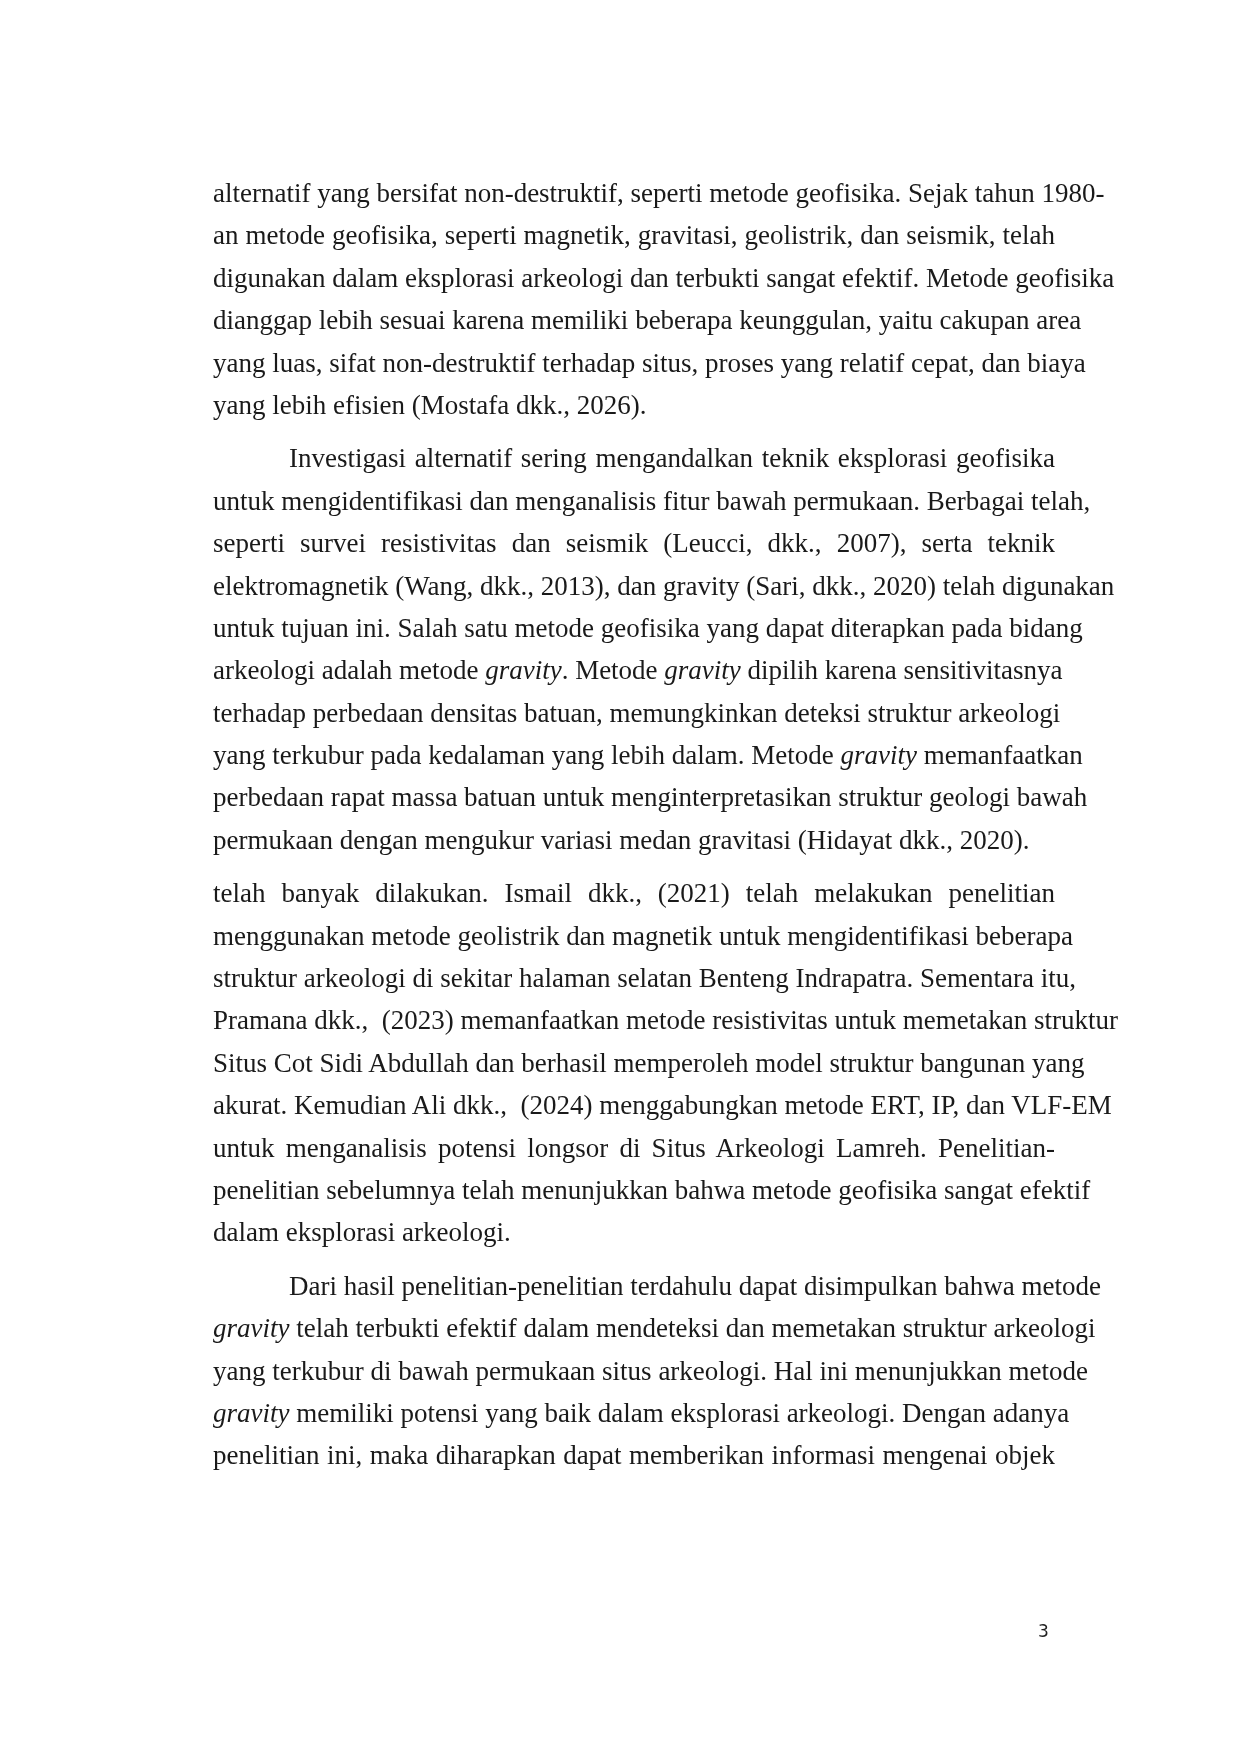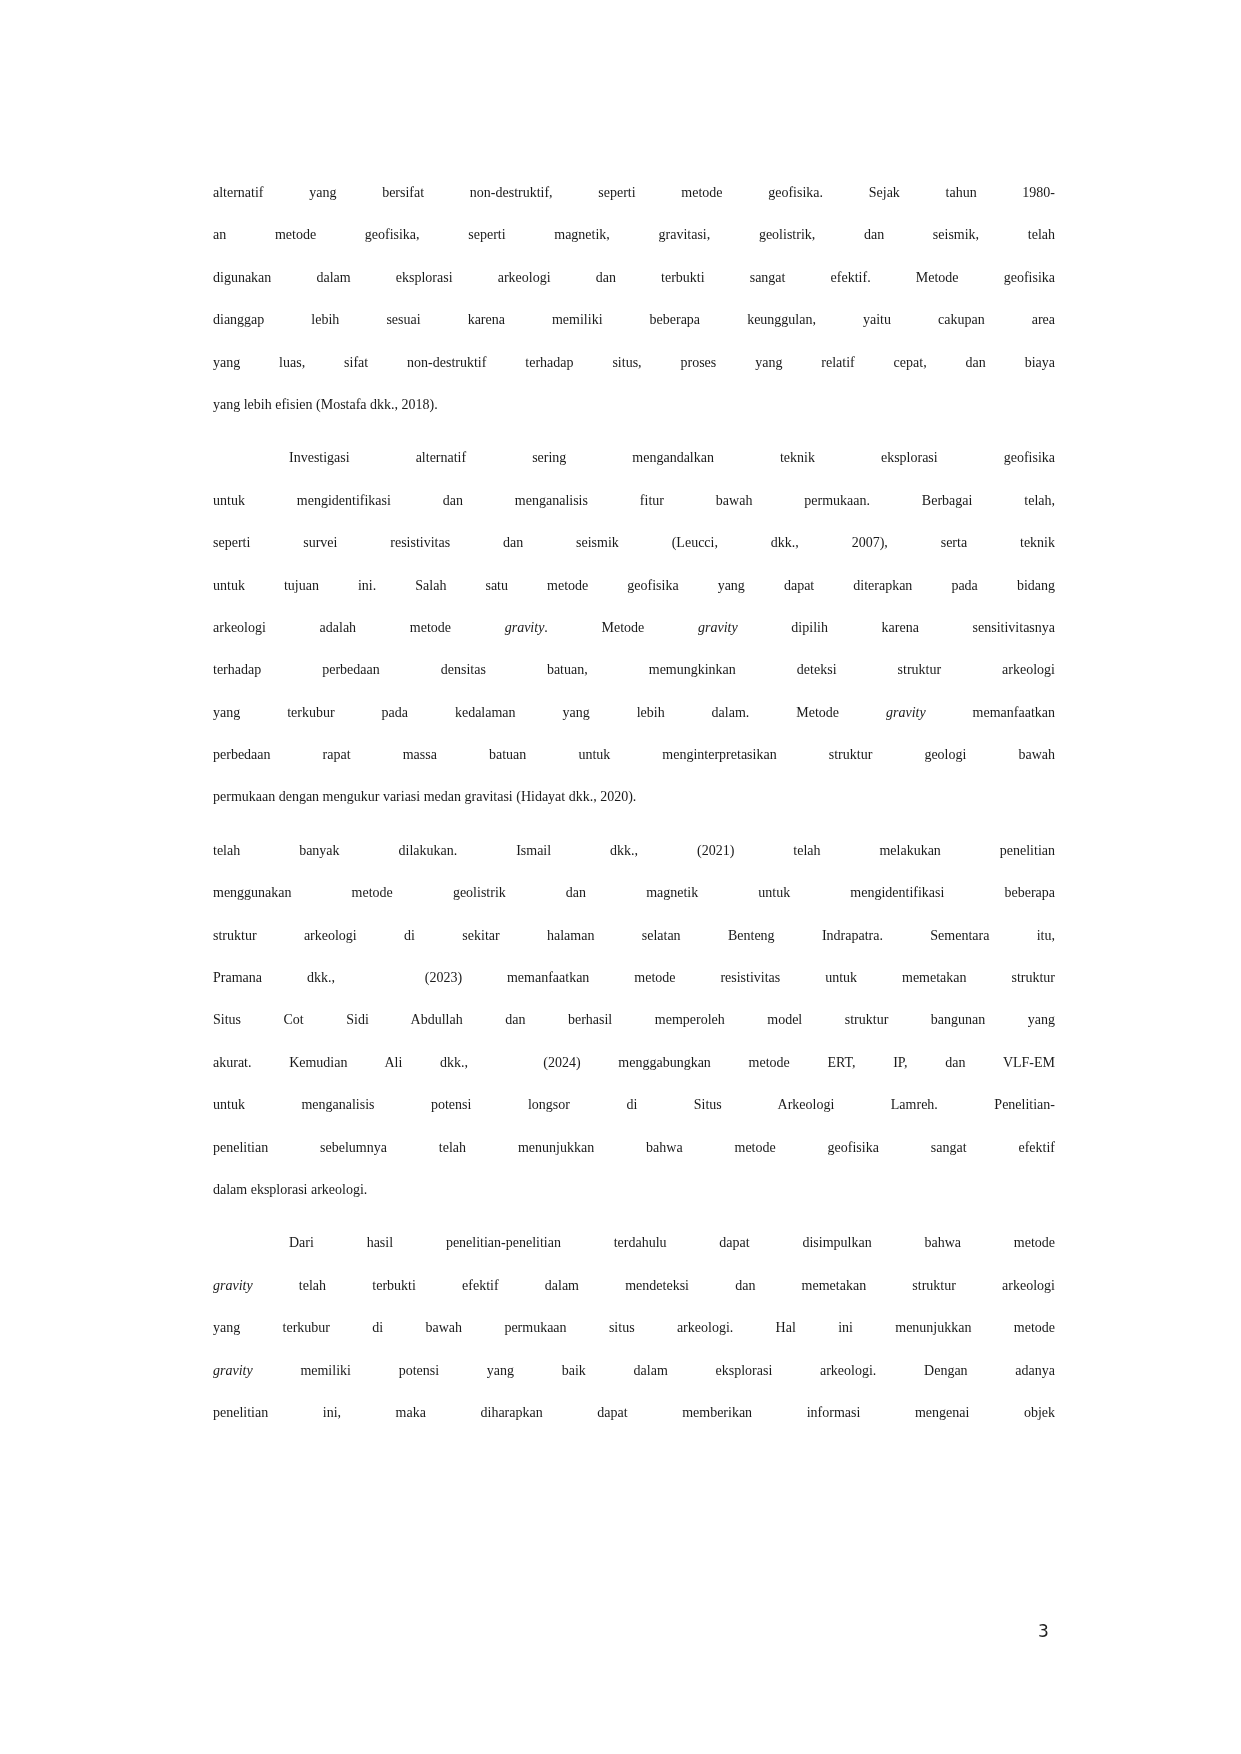--- a/index.html
+++ b/index.html
@@ -19,21 +19,21 @@
     width: 1241px;
     height: 1754px;
     background: #ffffff;
   }
   .body-text {
     position: absolute;
     left: 213px;
     top: 172px;
     width: 842px;
     font-family: "Liberation Serif", serif;
-    font-size: 14px;
+    font-size: 27px;
     color: #1a1a1a;
     line-height: 42.4px;
   }
   .para {
     margin: 0 0 11px 0;
     text-align: justify;
   }
   .line {
     display: block;
     text-align: justify;
@@ -62,26 +62,27 @@
 <body>
 
 <div class="page">
   <div class="body-text" id="body-text">
       <div class="para">
         <span class="line"><span>alternatif yang bersifat non-destruktif, seperti metode geofisika. Sejak tahun 1980-</span></span>
         <span class="line"><span>an metode geofisika, seperti magnetik, gravitasi, geolistrik, dan seismik, telah</span></span>
         <span class="line"><span>digunakan dalam eksplorasi arkeologi dan terbukti sangat efektif. Metode geofisika</span></span>
         <span class="line"><span>dianggap lebih sesuai karena memiliki beberapa keunggulan, yaitu cakupan area</span></span>
         <span class="line"><span>yang luas, sifat non-destruktif terhadap situs, proses yang relatif cepat, dan biaya</span></span>
-        <span class="line last"><span>yang lebih efisien (Mostafa dkk., 2018).</span></span>
+        <span class="line last"><span>yang lebih efisien (Mostafa dkk., 2026).</span></span>
       </div>
       <div class="para">
         <span class="line indent"><span>Investigasi alternatif sering mengandalkan teknik eksplorasi geofisika</span></span>
         <span class="line"><span>untuk mengidentifikasi dan menganalisis fitur bawah permukaan. Berbagai telah,</span></span>
         <span class="line"><span>seperti survei resistivitas dan seismik (Leucci, dkk., 2007), serta teknik</span></span>
+        <span class="line"><span>elektromagnetik (Wang, dkk., 2013), dan gravity (Sari, dkk., 2020) telah digunakan</span></span>
         <span class="line"><span>untuk tujuan ini. Salah satu metode geofisika yang dapat diterapkan pada bidang</span></span>
         <span class="line"><span>arkeologi adalah metode </span><span class="ital">gravity</span><span>. Metode </span><span class="ital">gravity</span><span> dipilih karena sensitivitasnya</span></span>
         <span class="line"><span>terhadap perbedaan densitas batuan, memungkinkan deteksi struktur arkeologi</span></span>
         <span class="line"><span>yang terkubur pada kedalaman yang lebih dalam. Metode </span><span class="ital">gravity</span><span> memanfaatkan</span></span>
         <span class="line"><span>perbedaan rapat massa batuan untuk menginterpretasikan struktur geologi bawah</span></span>
         <span class="line last"><span>permukaan dengan mengukur variasi medan gravitasi (Hidayat dkk., 2020).</span></span>
       </div>
       <div class="para">
         <span class="line"><span>telah banyak dilakukan. Ismail dkk., (2021) telah melakukan penelitian</span></span>
         <span class="line"><span>menggunakan metode geolistrik dan magnetik untuk mengidentifikasi beberapa</span></span>

